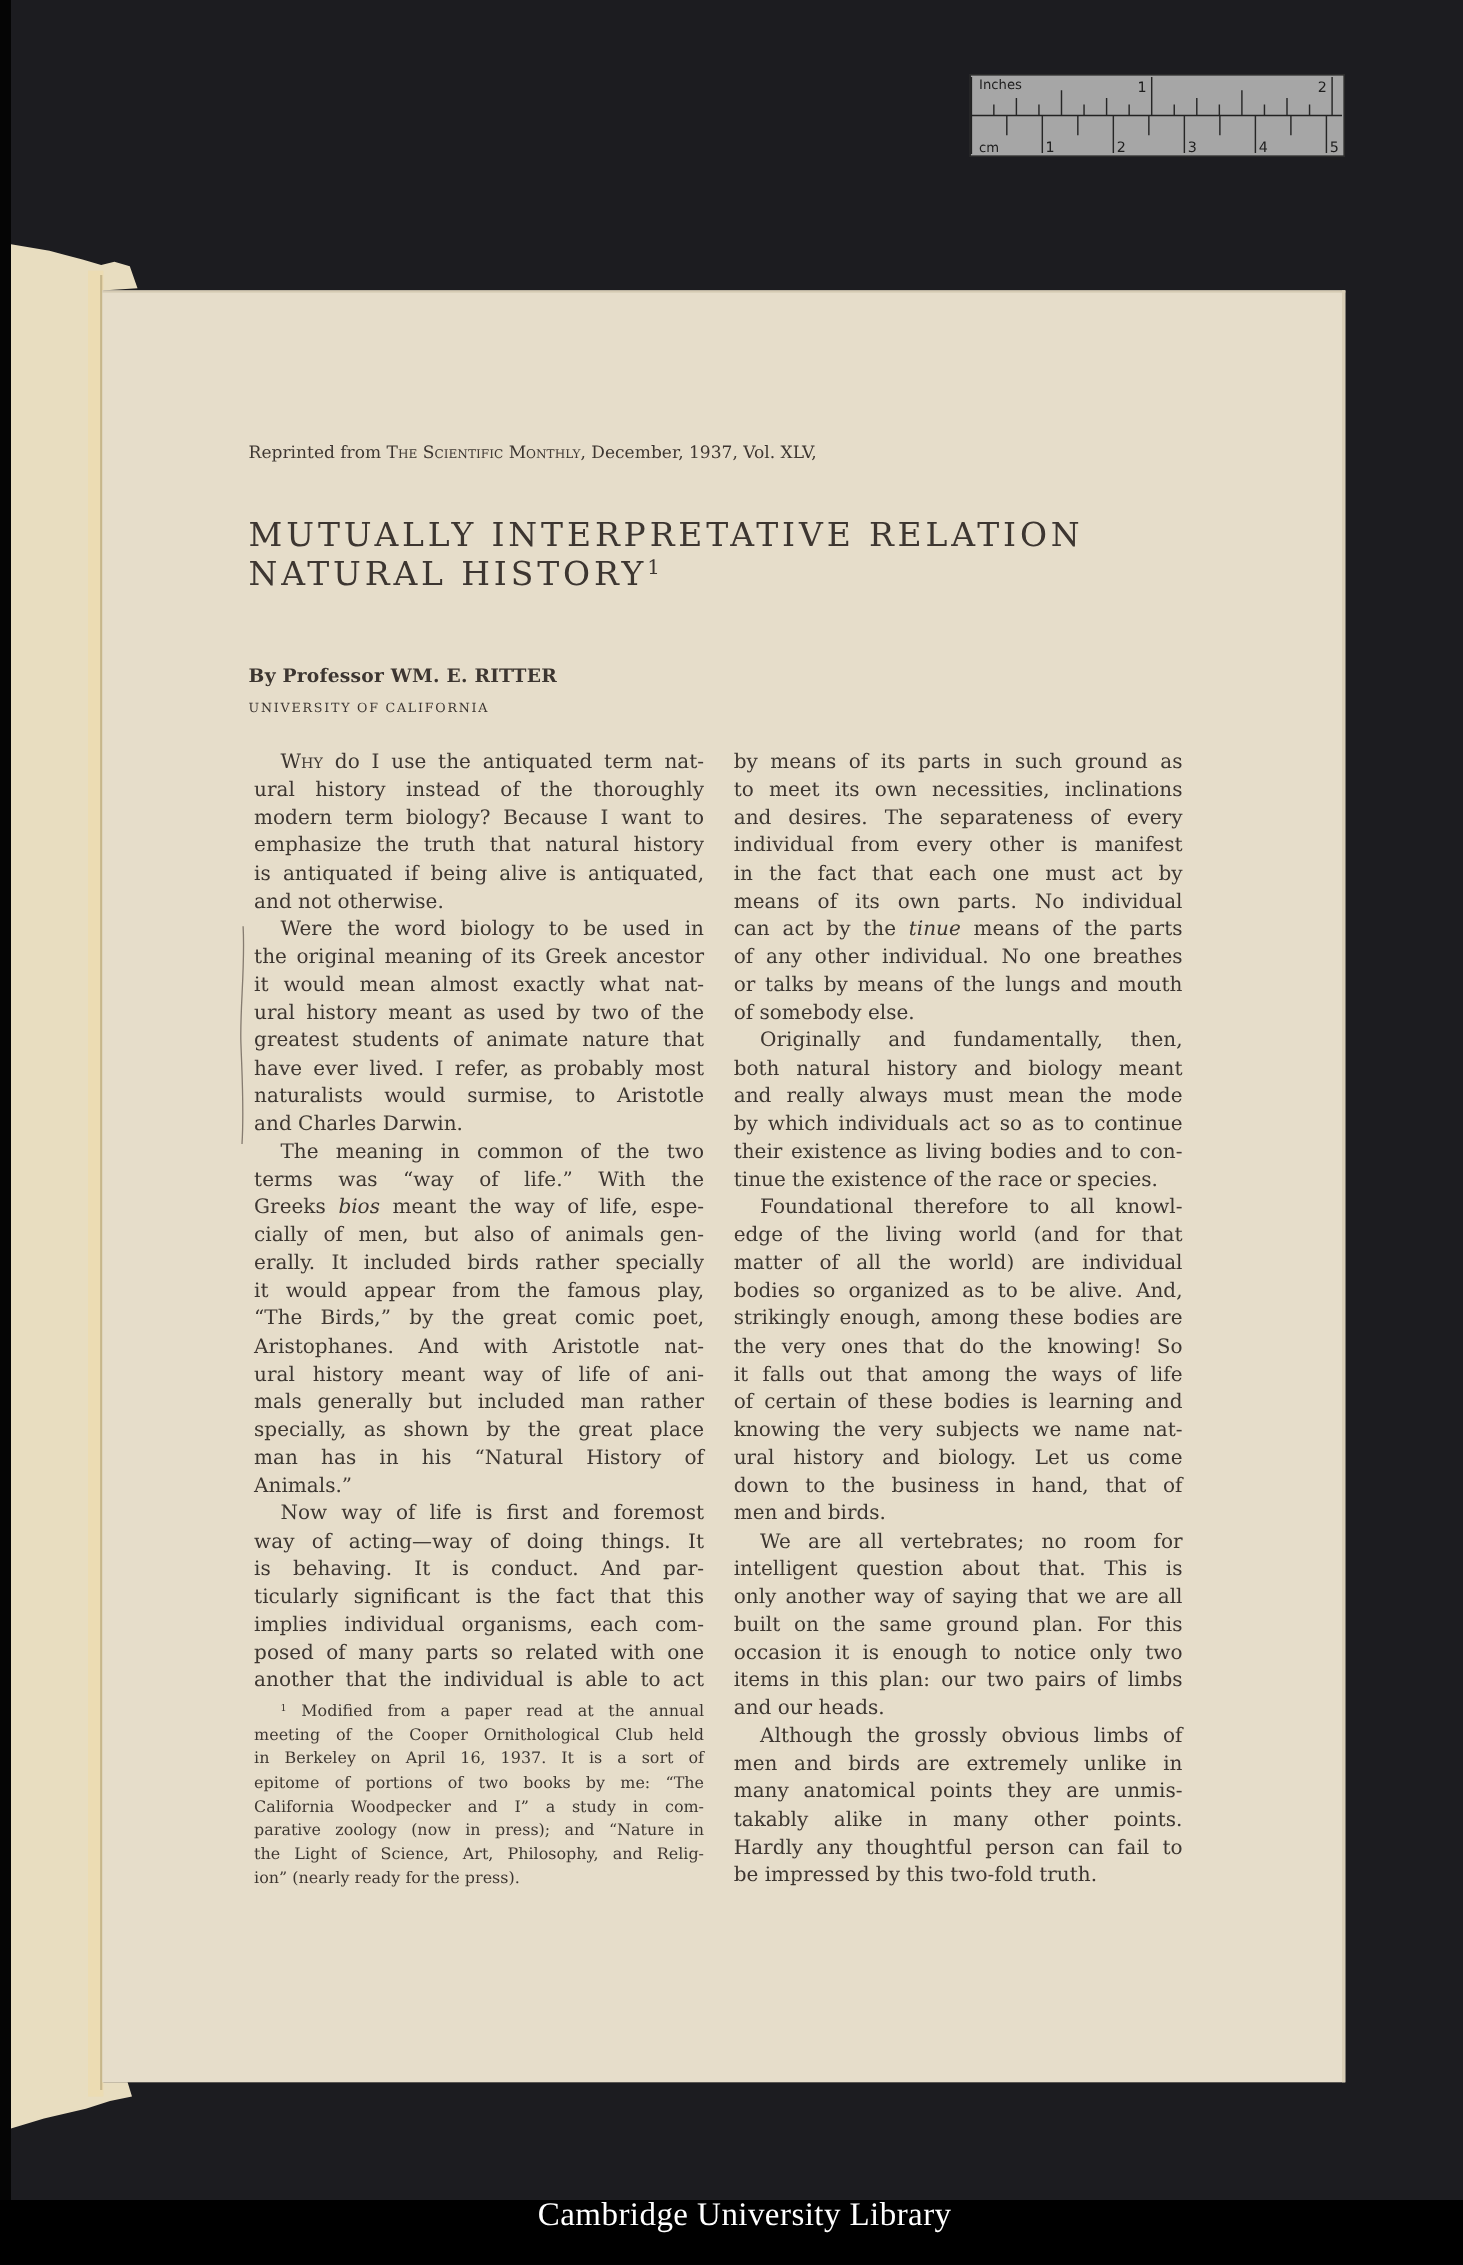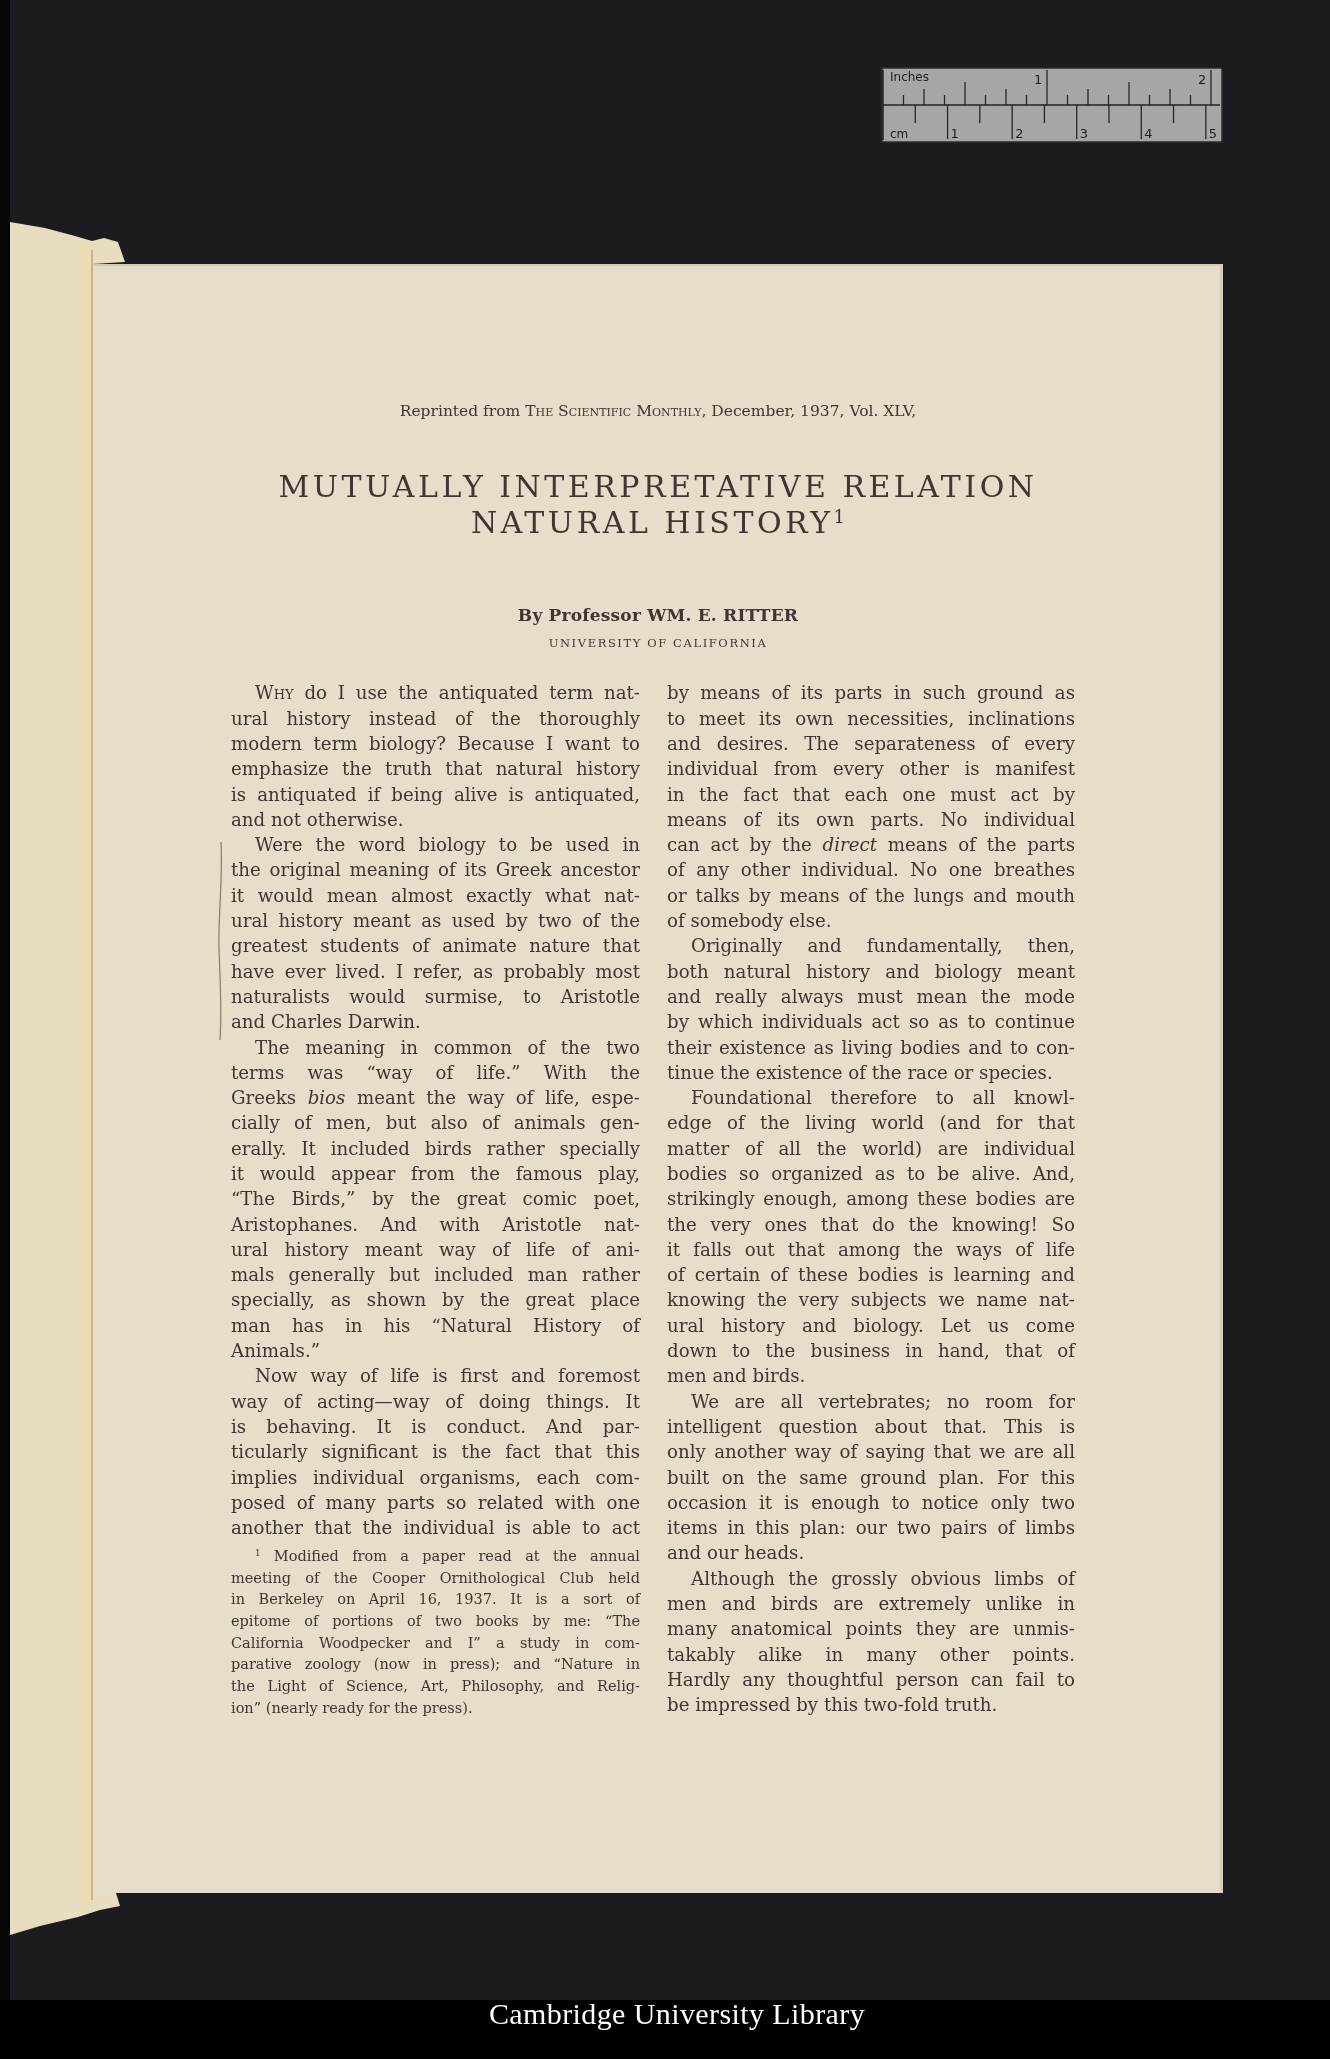--- a/index.html
+++ b/index.html
@@ -10,21 +10,21 @@
     --ruler: #a6a6a6;
   }
   html, body { margin: 0; padding: 0; }
   body {
     width: 1330px; height: 2059px; position: relative; overflow: hidden;
     background: var(--bg);
     font-family: "DejaVu Serif", serif;
     color: var(--ink);
   }
   #scene { position: absolute; left: 0; top: 0; }
-  .hdr { position: absolute; left: 236px; width: 844px; text-align: center; white-space: nowrap; }
+  .hdr { position: absolute; left: 226px; width: 844px; text-align: left; white-space: nowrap; }
   .reprint { top: 399px; font-size: 15.5px; line-height: 24px; }
   .title { top: 469px; font-size: 30px; line-height: 36px; letter-spacing: 3.5px; }
   .byline { top: 603px; font-size: 17px; line-height: 24px; font-weight: bold; letter-spacing: 0.2px; }
   .affil { top: 635px; font-size: 11.5px; line-height: 16px; letter-spacing: 1.6px; }
 
   .col { position: absolute; top: 680.35px; }
   .col.left { left: 231px; width: 409px; }
   .col.right { left: 667px; width: 408px; }
   .line {
     height: 25.3px; line-height: 25.3px; font-size: 18.2px;
@@ -164,21 +164,21 @@
     </div>
   </div>
 <div class="col right">
     <div>
       <div class="line">by means of its parts in such ground as</div>
       <div class="line">to meet its own necessities, inclinations</div>
       <div class="line">and desires. The separateness of every</div>
       <div class="line">individual from every other is manifest</div>
       <div class="line">in the fact that each one must act by</div>
       <div class="line">means of its own parts. No individual</div>
-      <div class="line">can act by the <span class="seg-italic">direct</span> means of the parts</div>
+      <div class="line">can act by the <span class="seg-italic">tinue</span> means of the parts</div>
       <div class="line">of any other individual. No one breathes</div>
       <div class="line">or talks by means of the lungs and mouth</div>
       <div class="line last">of somebody else.</div>
     </div>
     <div>
       <div class="line indent">Originally and fundamentally, then,</div>
       <div class="line">both natural history and biology meant</div>
       <div class="line">and really always must mean the mode</div>
       <div class="line">by which individuals act so as to continue</div>
       <div class="line">their existence as living bodies and to con-</div>

